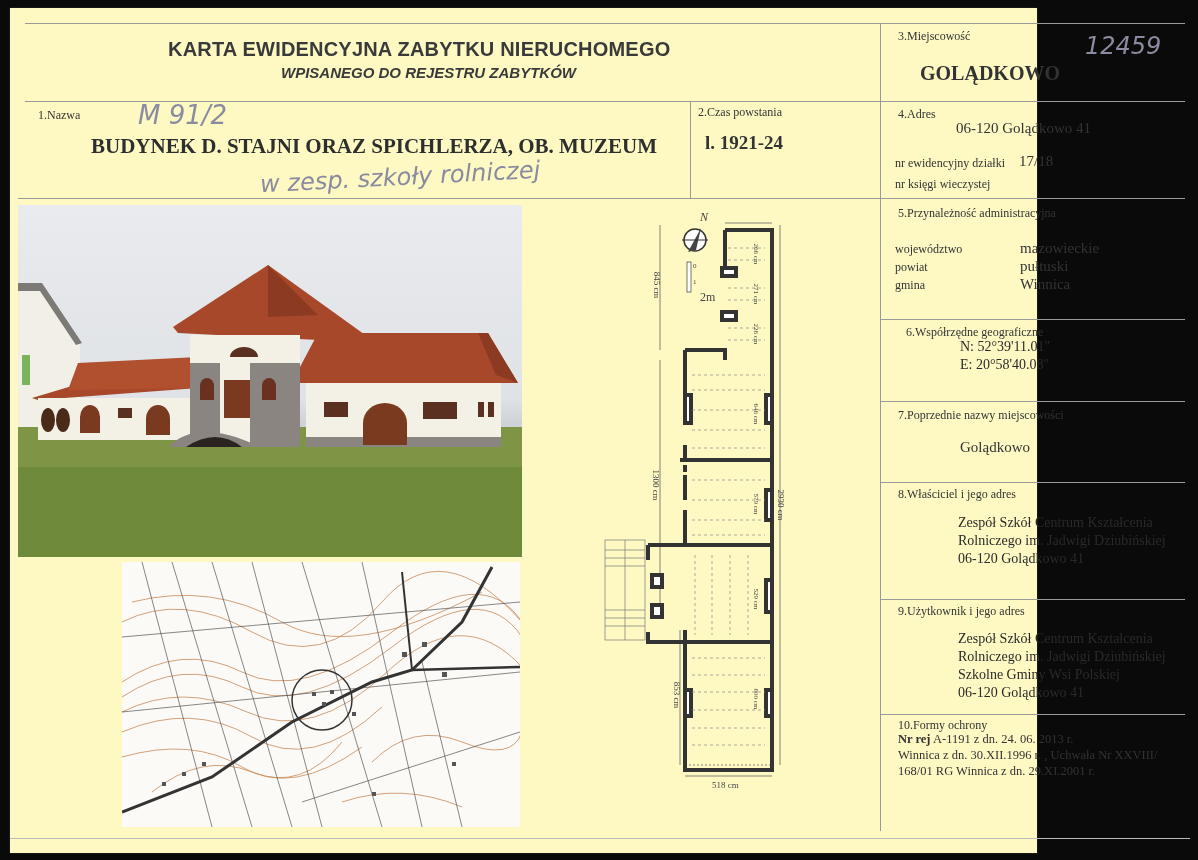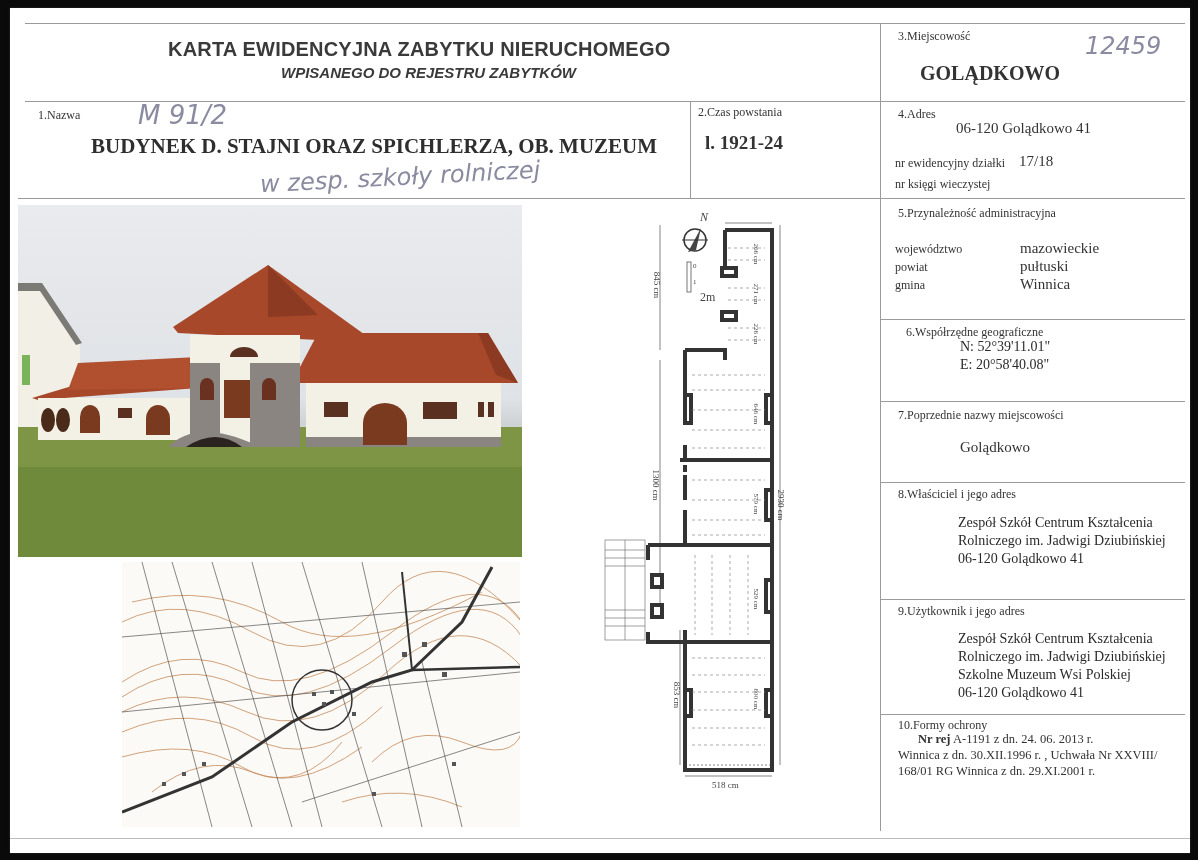--- a/index.html
+++ b/index.html
@@ -1,27 +1,27 @@
 <!DOCTYPE html>
 <html><head>
 <meta charset="utf-8">
 <style>
   html, body { margin:0; padding:0; }
   body { width:1198px; height:860px; background:#0a0a0a; position:relative; overflow:hidden; font-family:"Liberation Serif", serif; color:#2a2a2a; }
-  .sheet { position:absolute; left:10px; top:8px; width:1180px; height:845px; background:#ffffff; box-shadow:0 0 2px #333; }
+  .sheet { position:absolute; left:10px; top:8px; width:1027px; height:845px; background:#fef9c3; box-shadow:0 0 2px #333; }
   .hline { position:absolute; height:1px; background:#9a9a9a; }
   .vline { position:absolute; width:1px; background:#9a9a9a; }
   .abs { position:absolute; }
   .title1 { font-family:"Liberation Sans", sans-serif; font-weight:bold; font-size:20px; color:#3a3a3a; letter-spacing:0.2px; white-space:nowrap; }
   .title2 { font-family:"Liberation Sans", sans-serif; font-weight:bold; font-size:15px; color:#3a3a3a; white-space:nowrap; }
   .lbl { font-size:12px; color:#333; white-space:nowrap; }
   .big { font-size:20px; font-weight:bold; color:#333; white-space:nowrap; }
   .val { font-size:15px; color:#333; white-space:nowrap; }
   .hand { font-family:"DejaVu Sans", sans-serif; font-style:italic; color:#8a8aa0; white-space:nowrap; font-weight:200; }
-  .bold { font-weight:bold;margin-left:20px; }
+  .bold { font-weight:bold; }
   .photo { position:absolute; left:18px; top:205px; width:504px; height:352px; overflow:hidden; background:linear-gradient(#e9ebee, #dfe2e6 55%, #cfd3d6 62%); }
   .map { position:absolute; left:122px; top:562px; width:398px; height:265px; overflow:hidden; background:#fbfaf6; }
   .plan { position:absolute; left:600px; top:210px; width:210px; height:590px; }
   .small { font-size:9px; color:#444; white-space:nowrap; }
 </style>
 </head>
 <body>
 
 <div class="sheet">
 
@@ -78,21 +78,21 @@
   <div class="abs" style="left:948px; top:506px; font-size:14px; line-height:18px; white-space:nowrap;">
     <div>Zespół Szkół Centrum Kształcenia</div>
     <div>Rolniczego im. Jadwigi Dziubińskiej</div>
     <div>06-120 Golądkowo 41</div>
   </div>
 
   <div class="abs lbl" style="left:888px; top:596px;">9.Użytkownik i jego adres</div>
   <div class="abs" style="left:948px; top:622px; font-size:14px; line-height:18px; white-space:nowrap;">
     <div>Zespół Szkół Centrum Kształcenia</div>
     <div>Rolniczego im. Jadwigi Dziubińskiej</div>
-    <div>Szkolne Muzeum Wsi Polskiej</div>
+    <div>Szkolne Gminy Wsi Polskiej</div>
     <div>06-120 Golądkowo 41</div>
   </div>
 
   <div class="abs lbl" style="left:888px; top:710px;">10.Formy ochrony</div>
   <div class="abs" style="left:888px; top:723px; font-size:12.5px; line-height:16px; white-space:nowrap; color:#333;">
     <div><span class="bold">Nr rej</span><span> A-1191 z dn. 24. 06. 2013 r.</span></div>
     <div>Winnica z dn. 30.XII.1996 r. , Uchwała Nr XXVIII/</div>
     <div>168/01 RG Winnica z dn. 29.XI.2001 r.</div>
   </div>
 </div>

